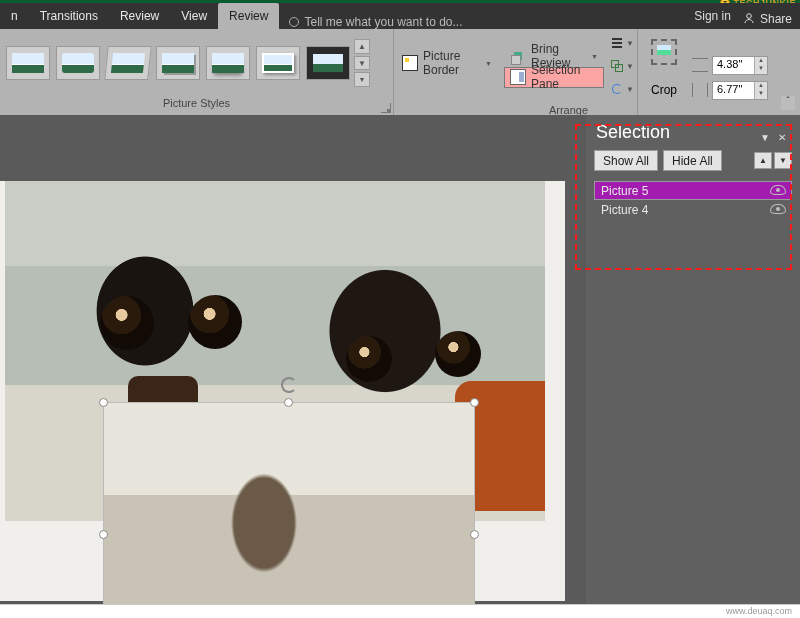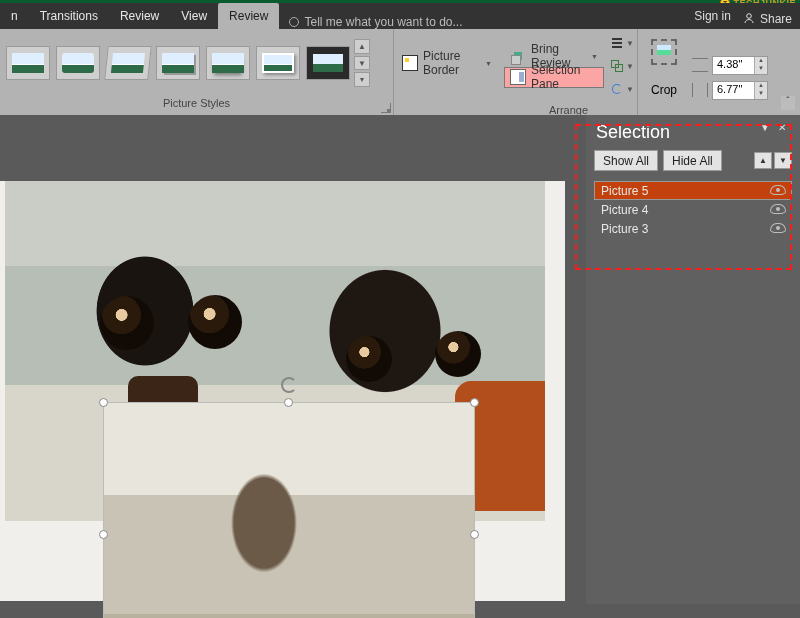--- a/index.html
+++ b/index.html
@@ -96,30 +96,30 @@
       radial-gradient(ellipse 60px 90px at 160px 120px,#6b5a48 0 50%, transparent 55%),
       linear-gradient(180deg,#e8e6dc 0 35%, #c8c3b5 35% 80%, #b8b19e 80% 100%);
       outline:1px solid #bbb;
   }
   .handle{position:absolute;width:9px;height:9px;background:#fff;border:1px solid #888;border-radius:50%;}
   .h-nw{left:-5px;top:-5px;} .h-n{left:50%;top:-5px;margin-left:-5px;} .h-ne{right:-5px;top:-5px;}
   .h-w{left:-5px;top:50%;margin-top:-5px;} .h-e{right:-5px;top:50%;margin-top:-5px;}
   .rot{position:absolute;left:50%;top:-26px;margin-left:-8px;width:16px;height:16px;border:2px solid #888;border-radius:50%;border-right-color:transparent;cursor:pointer;}
   
   .sel-pane{ position:absolute; right:0; top:0; width:214px; bottom:0; background:#606060; color:#e8e8e8; }
-  .sel-pane .hdr{ padding:7px 10px 5px; font-size:18px; font-weight:400; display:flex; align-items:flex-start; color:#fff;}
+  .sel-pane .hdr{ padding:7px 10px 5px; font-size:18px; font-weight:400; display:flex; align-items:flex-end; color:#fff;}
   .sel-pane .hdr .sp{flex:1;}
   .sel-pane .hdr .pc{ width:12px; font-size:10px; cursor:pointer; color:#ddd; margin-left:6px;}
   .sel-pane .btns{ padding:2px 8px 8px; display:flex; gap:5px; align-items:center;}
   .showhide{ background:#e3e3e3; color:#222; border:1px solid #9a9a9a; height:21px; padding:0 8px; font-size:12px; cursor:pointer;}
   .reorder{ margin-left:auto; display:flex; gap:2px;}
   .reorder div{ width:18px; height:17px; background:#e3e3e3; border:1px solid #9a9a9a; display:flex;align-items:center;justify-content:center;font-size:8px;color:#333;cursor:pointer;}
   .items{ padding:2px 8px;}
   .item{ height:19px; display:flex; align-items:center; padding:0 6px; font-size:12px; color:#e6e6e6; cursor:pointer; border:1px solid transparent; position:relative; margin-bottom:0px;}
-  .item.selected{ background:#c2410c; border:1px solid #9a9a9a;}
+  .item.selected{ background:#a21caf; border:1px solid #9a9a9a;}
   .item .eyeic{ position:absolute; right:5px; top:3px; width:16px; height:10px; border:1px solid #bdbdbd; border-radius:60% 60% 60% 60% / 100% 100% 40% 40%; }
   .item .eyeic::after{content:"";position:absolute;left:5px;top:2px;width:4px;height:4px;background:#bdbdbd;border-radius:50%;}
   
   .highlight{ position:absolute; border:2px dashed #ff1a1a; pointer-events:none;}
   .hl-main{ left:575px; top:124px; width:217px; height:146px; }
   
   .footer{position:absolute;left:0;right:0;bottom:0;height:14px;background:#fff;border-top:1px solid #ccc;font-size:9px;color:#999;text-align:right;padding-right:8px;line-height:13px;}
 </style>
 </head>
 <body>
@@ -301,23 +301,20 @@
       </div>
       <div class="items">
         <div class="item selected">
           <span>Picture 5</span>
           <span class="eyeic"></span>
         </div>
         <div class="item">
           <span>Picture 4</span>
           <span class="eyeic"></span>
         </div>
-        <div class="item">
-          <span>Picture 3</span>
-          <span class="eyeic"></span>
-        </div>
       </div>
     </div>
   </div>
 
   <div class="highlight hl-main"></div>
 
+  <div class="footer"><span>www.deuaq.com</span></div>
 </div>
 
 </body></html>

